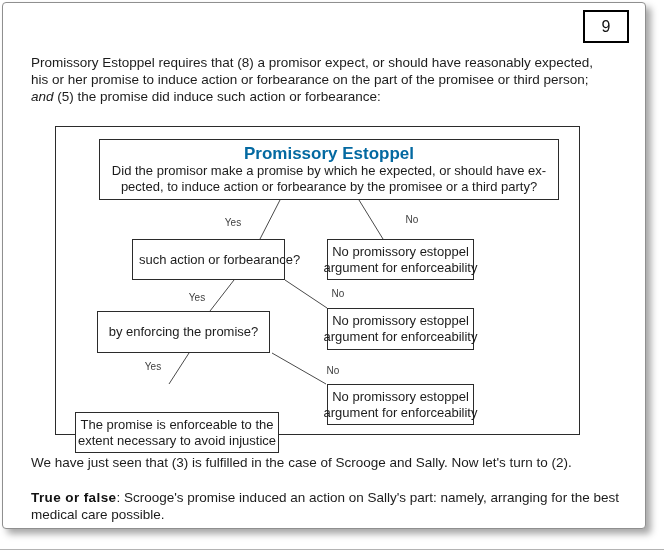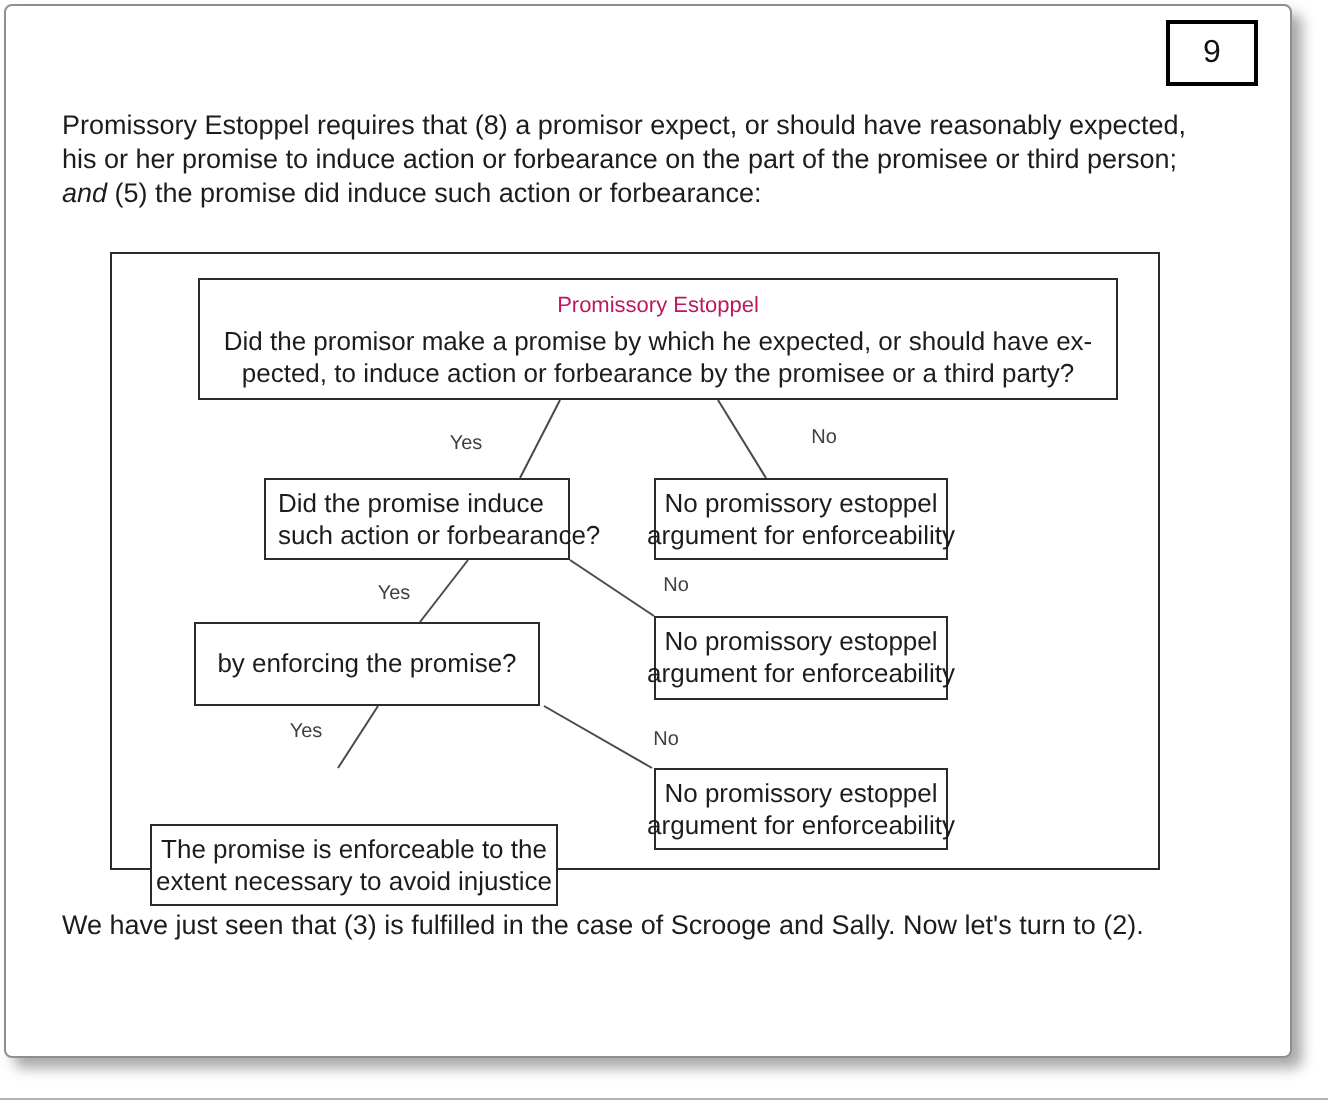--- a/index.html
+++ b/index.html
@@ -97,24 +97,24 @@
     justify-content: center;
     align-items: center;
     font-size: 13px;
     line-height: 16px;
     color: #1c1c1c;
     text-align: center;
   }
   .node .node-line { white-space: nowrap; }
   .node-root { left: 43px; top: 12px; width: 460px; height: 61px; }
   .node-root .node-title {
-    font-size: 11px;
-    font-weight: normal;
+    font-size: 17px;
+    font-weight: bold;
     line-height: 19px;
-    color: #be185d;
+    color: #0369a1;
     white-space: nowrap;
   }
   .node-q2 { left: 76px; top: 112px; width: 153px; height: 41px; align-items: flex-start; text-align: left; padding-left: 6px; }
   .node-no1 { left: 271px; top: 112px; width: 147px; height: 41px; }
   .node-q3 { left: 41px; top: 184px; width: 173px; height: 42px; }
   .node-no2 { left: 271px; top: 181px; width: 147px; height: 42px; }
   .node-final { left: 19px; top: 257px; width: 204px; height: 41px; margin-top: 28px; }
   .node-no3 { left: 271px; top: 257px; width: 147px; height: 41px; }
   .edge-label {
     position: absolute;
@@ -178,21 +178,20 @@
         <line x1="216" y1="226" x2="270" y2="257" stroke="#4a4a4a" stroke-width="1"></line>
       </svg>
 
       <div class="node node-root">
         <div class="node-title">Promissory Estoppel</div>
         <div class="node-line">Did the promisor make a promise by which he expected, or should have ex-</div>
         <div class="node-line">pected, to induce action or forbearance by the promisee or a third party?</div>
       </div>
 
       <div class="node node-q2">
-        <div class="node-line">Did the promise induce</div>
         <div class="node-line">such action or forbearance?</div>
       </div>
 
       <div class="node node-no1">
         <div class="node-line">No promissory estoppel</div>
         <div class="node-line">argument for enforceability</div>
       </div>
 
       <div class="node node-q3">
         <div class="node-line">by enforcing the promise?</div>
@@ -216,16 +215,20 @@
       <span class="edge-label lbl-yes1">Yes</span>
       <span class="edge-label lbl-no1">No</span>
       <span class="edge-label lbl-yes2">Yes</span>
       <span class="edge-label lbl-no2">No</span>
       <span class="edge-label lbl-yes3">Yes</span>
       <span class="edge-label lbl-no3">No</span>
     </div>
 
     <div class="footer1">We have just seen that (3) is fulfilled in the case of Scrooge and Sally. Now let's turn to (2).</div>
 
+    <div class="footer2">
+      <div class="footer2-line"><b>True or false</b><span>: Scrooge's promise induced an action on Sally's part: namely, arranging for the best</span></div>
+      <div class="footer2-line">medical care possible.</div>
+    </div>
 
   </div>
   <div class="bottom-line"></div>
 </div>
 
 </body></html>

